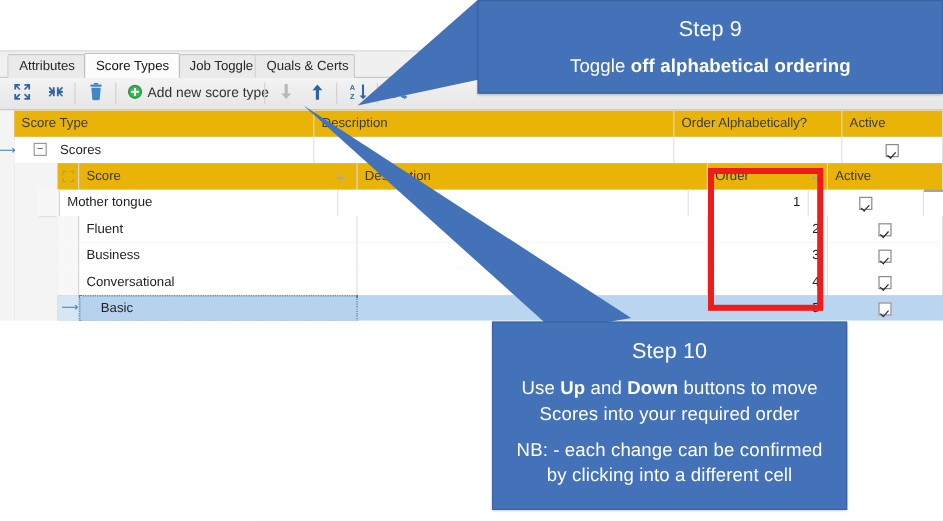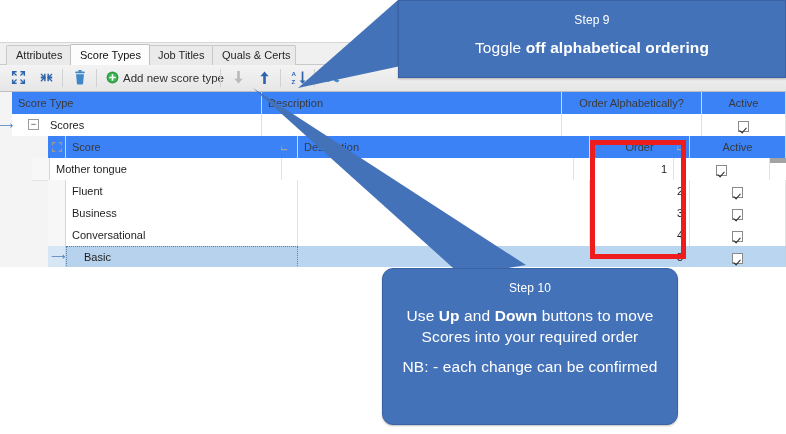--- a/index.html
+++ b/index.html
@@ -68,33 +68,33 @@
     background:#ffffff;
     border-top:1px solid #bfbfbf;
     overflow:hidden;
   }
   #grid-left-rail{
     position:absolute;left:0;top:0;width:12px;height:100%;
     background:#f4f4f4;border-right:1px solid #d0d0d0;
   }
   .hdr-row{
     position:absolute;left:0;height:22px;
-    background:#3b82f6;
-    border-bottom:5px solid #a3a3a3;
+    background:#eab308;
+    border-bottom:2px solid #a3a3a3;
   }
   .hdr-cell{
     position:absolute;top:0;height:22px;line-height:22px;
     box-sizing:border-box;
     font-size:11px;color:#3a3a3a;
     border-right:1px solid #d7d7d7;
     padding:0 6px;white-space:nowrap;overflow:hidden;
     cursor:default;
   }
-  .hdr-cell.r{text-align:center;}
-  .hdr-cell.c{text-align:center;}
+  .hdr-cell.r{text-align:left;}
+  .hdr-cell.c{}
 
   .row{
     position:absolute;left:0;height:22px;
     border-bottom:1px solid #e2e2e2;
     background:#ffffff;
   }
   .row.sel{background:#bad5ef;border-bottom:1px solid #a9c8e6;}
   .cell{
     position:absolute;top:0;height:22px;line-height:22px;
     box-sizing:border-box;
@@ -152,34 +152,34 @@
     border:1px solid #3a63a4;
     box-shadow:0 1px 2px rgba(0,0,0,.25);
     color:#ffffff;
     text-align:center;
     box-sizing:border-box;
   }
   .callout .line{
     font-size:15.5px;line-height:1.36;font-weight:400;letter-spacing:.1px;
     white-space:nowrap;
   }
-  .callout .title{font-size:12px;}
+  .callout .title{font-size:18px;}
   .callout b{font-weight:700;text-align:center;}
   .callout .gap{height:9px;}
   .callout-tail{position:absolute;z-index:55;overflow:visible;pointer-events:none;}
 </style>
 </head>
 <body>
 
 <div id="app-window">
 
   <div id="tab-strip">
     <div class="tab" style="left:6px;width:66px;text-align:center;">Attributes</div>
     <div class="tab active" style="left:70px;width:80px;">Score Types</div>
-    <div class="tab" style="left:148px;width:66px;">Job Titles</div>
+    <div class="tab" style="left:148px;width:66px;">Job Toggle</div>
     <div class="tab" style="left:212px;width:84px;">Quals &amp; Certs</div>
   </div>
 
   <div id="toolbar">
 
     <div class="tb-btn" style="left:6px;width:24px;justify-content:center;">
       <span class="ico">
         <svg width="15" height="15" viewBox="0 0 16 16">
           <g fill="#2f64ad">
             <path d="M1 1 L6 1 L6 2.6 L3.6 2.6 L6.4 5.4 L5.4 6.4 L2.6 3.6 L2.6 6 L1 6 Z"></path>
@@ -382,20 +382,21 @@
 </svg>
 <div class="callout" style="left:398px;top:0px;width:388px;height:78px;padding-top:11px;">
   <div class="line title">Step 9</div>
   <div class="gap"></div>
   <div class="line"><span>Toggle </span><b>off alphabetical ordering</b></div>
 </div>
 
 <svg class="callout-tail" style="left:230px;top:80px;width:330px;height:200px;" viewBox="0 0 330 200">
   <path d="M23 8 L296 185 L232 196 Z" fill="#4472b9"></path>
 </svg>
-<div class="callout" style="left:382px;top:268px;width:296px;height:157px;padding-top:11px;border-radius:11px;">
+<div class="callout" style="left:410px;top:268px;width:296px;height:157px;padding-top:11px;">
   <div class="line title">Step 10</div>
   <div class="gap"></div>
   <div class="line"><span>Use </span><b>Up</b><span> and </span><b>Down</b><span> buttons to move</span></div>
   <div class="line">Scores into your required order</div>
   <div class="gap"></div>
   <div class="line">NB: - each change can be confirmed</div>
+  <div class="line">by clicking into a different cell</div>
 </div>
 
 </body></html>

